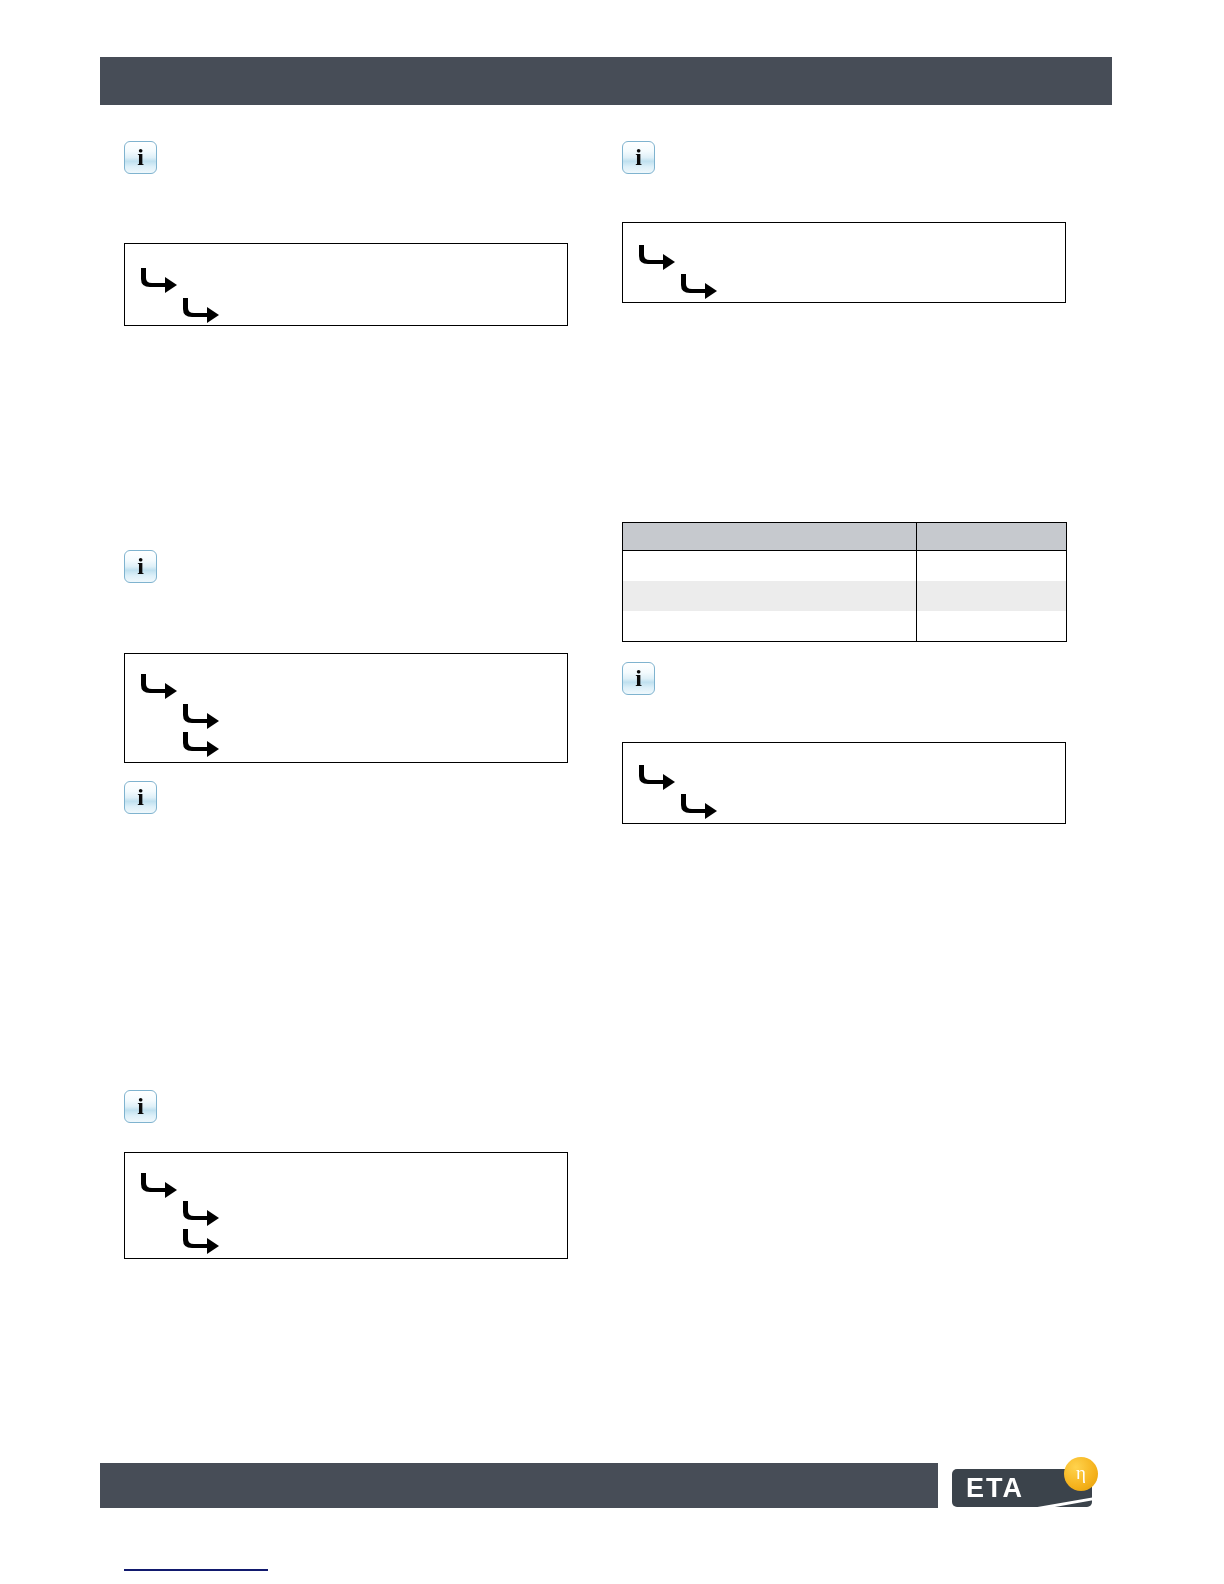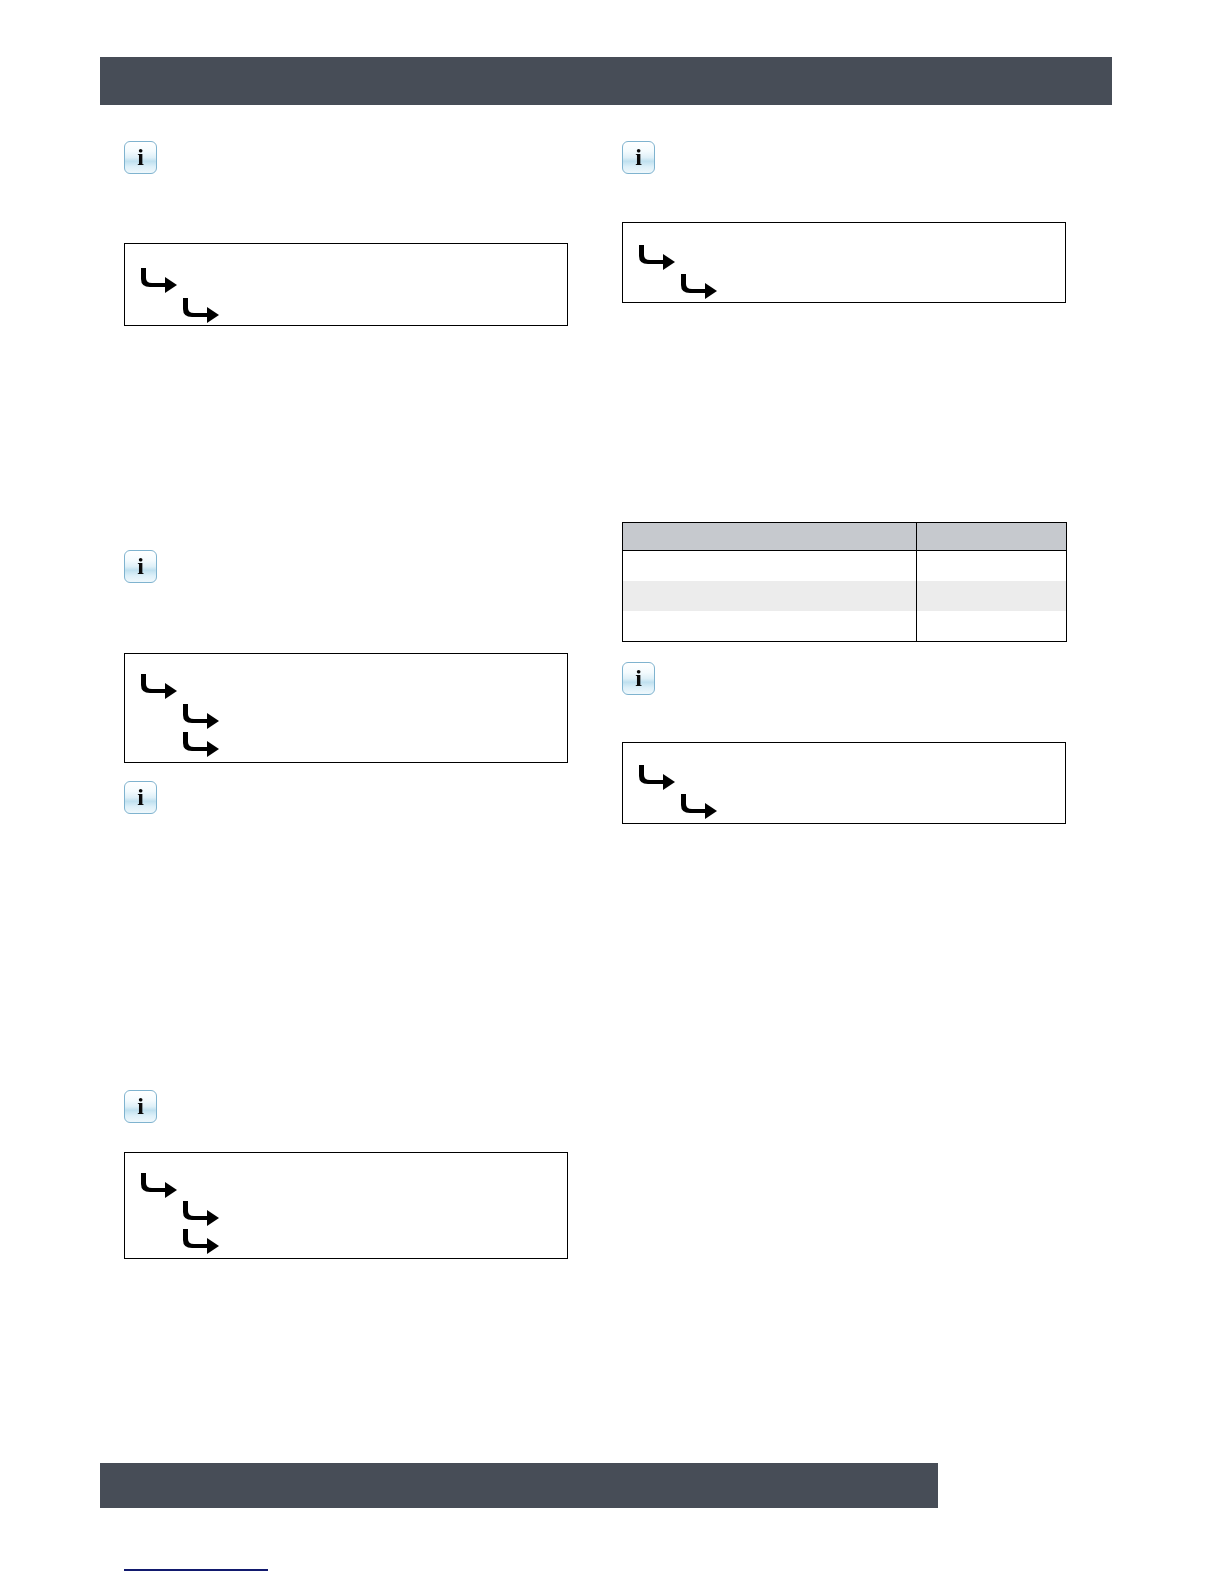--- a/index.html
+++ b/index.html
@@ -375,16 +375,24 @@
         </svg>
       </span>
       <span class="arrow-label"></span>
     </div>
   </div>
 
   <div class="bar" id="footer-bar">
     <div class="bar-text" style="line-height:45px;"></div>
   </div>
 
+  <div id="eta-logo">
+    <div id="eta-plate"></div>
+    <div id="eta-swoosh"></div>
+    <div id="eta-wordmark">ETA</div>
+    <div id="eta-badge">
+      <span>η</span>
+    </div>
+  </div>
 
   <div id="bottom-rule"></div>
 
 </div>
 
 </body></html>

